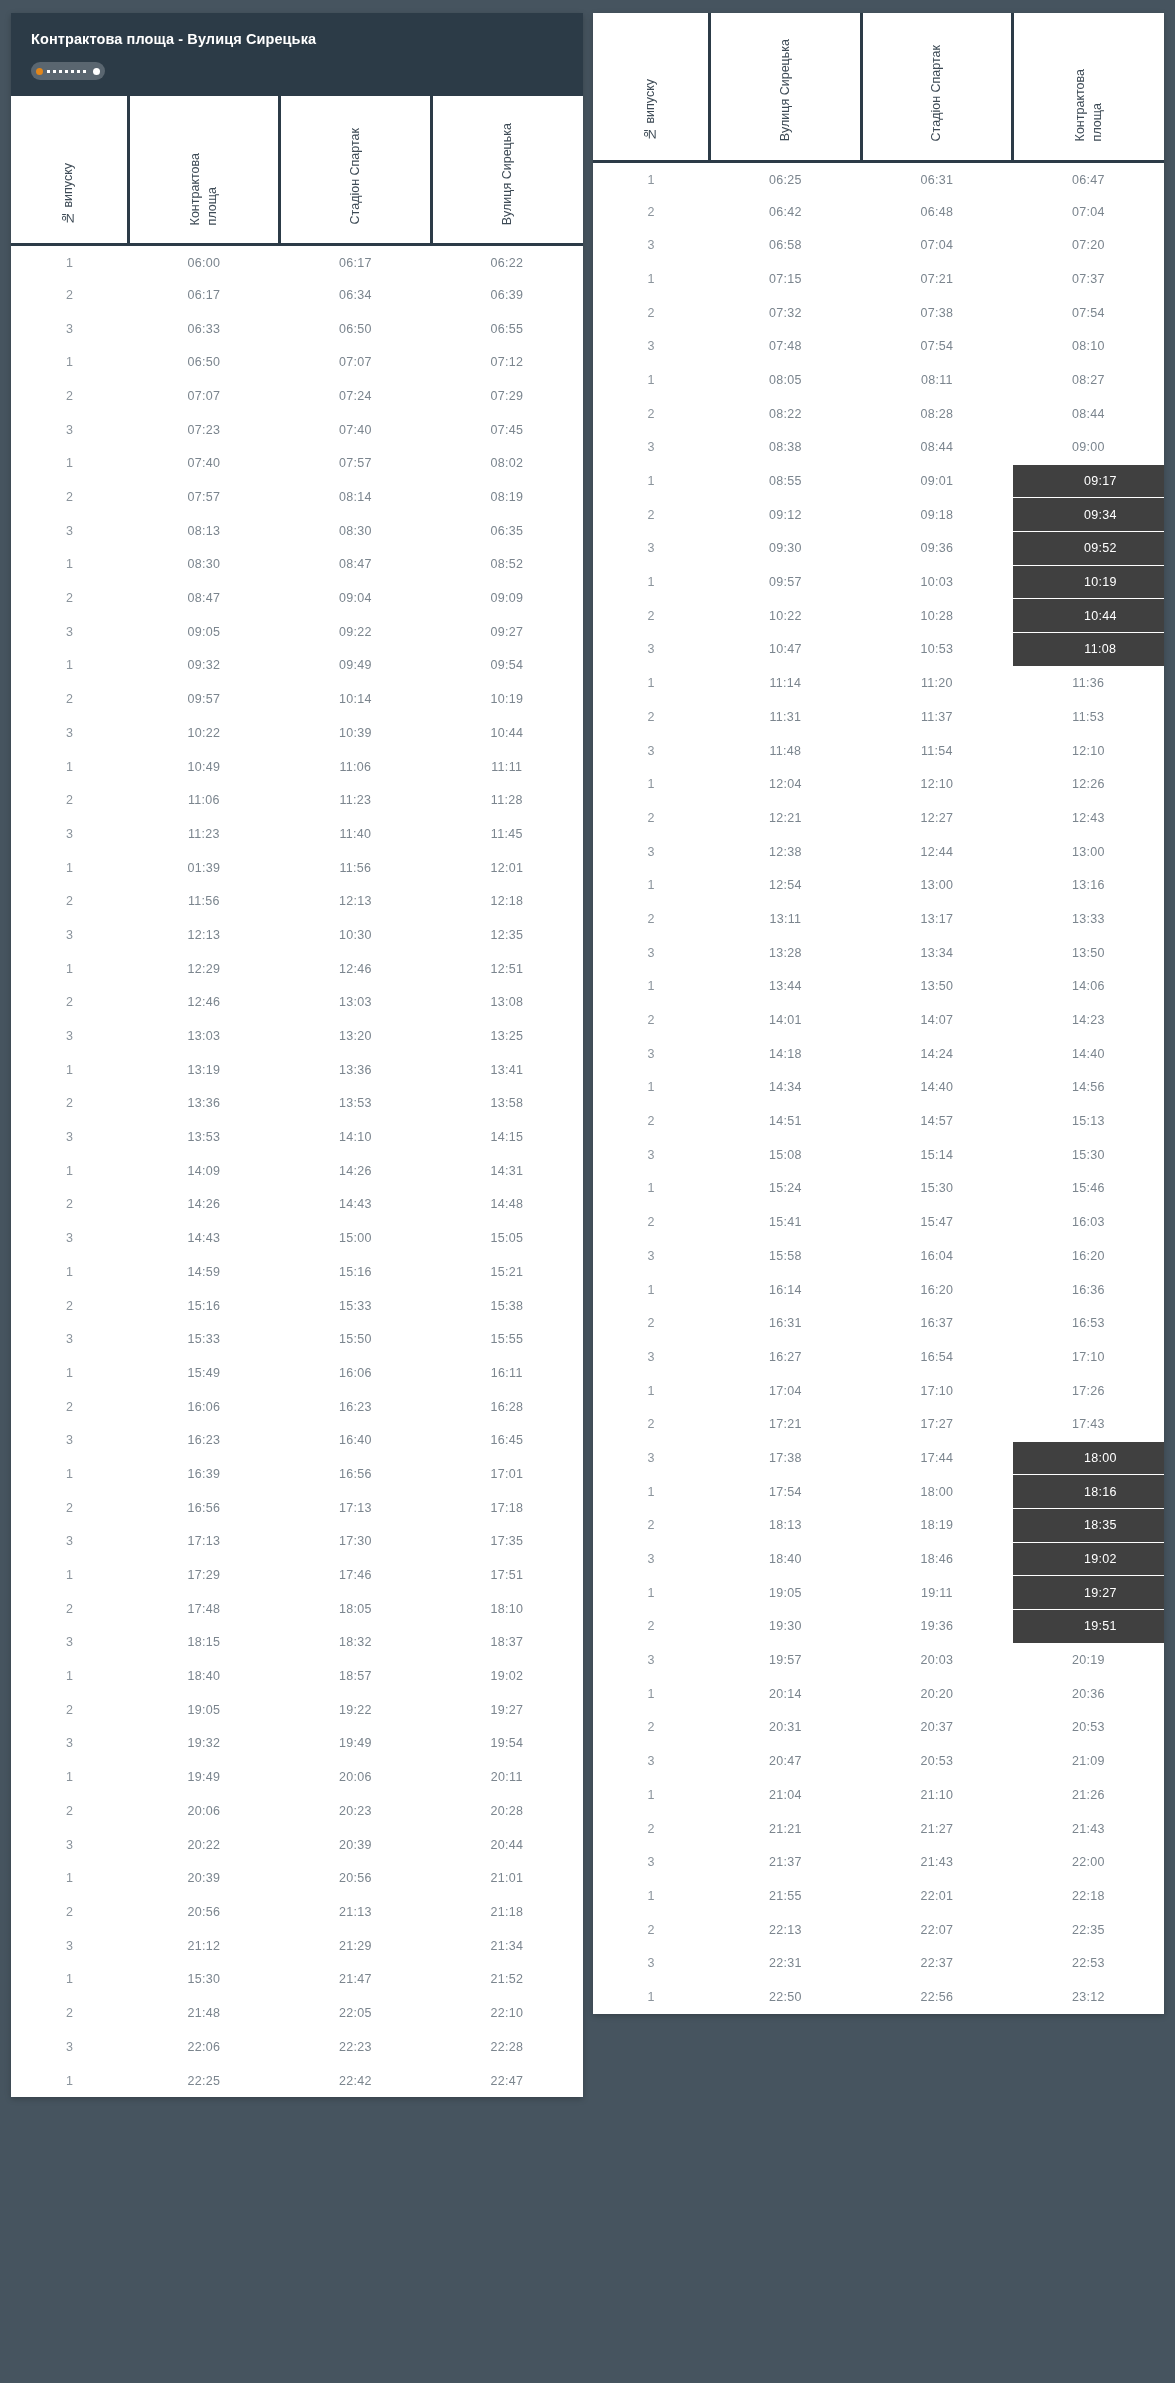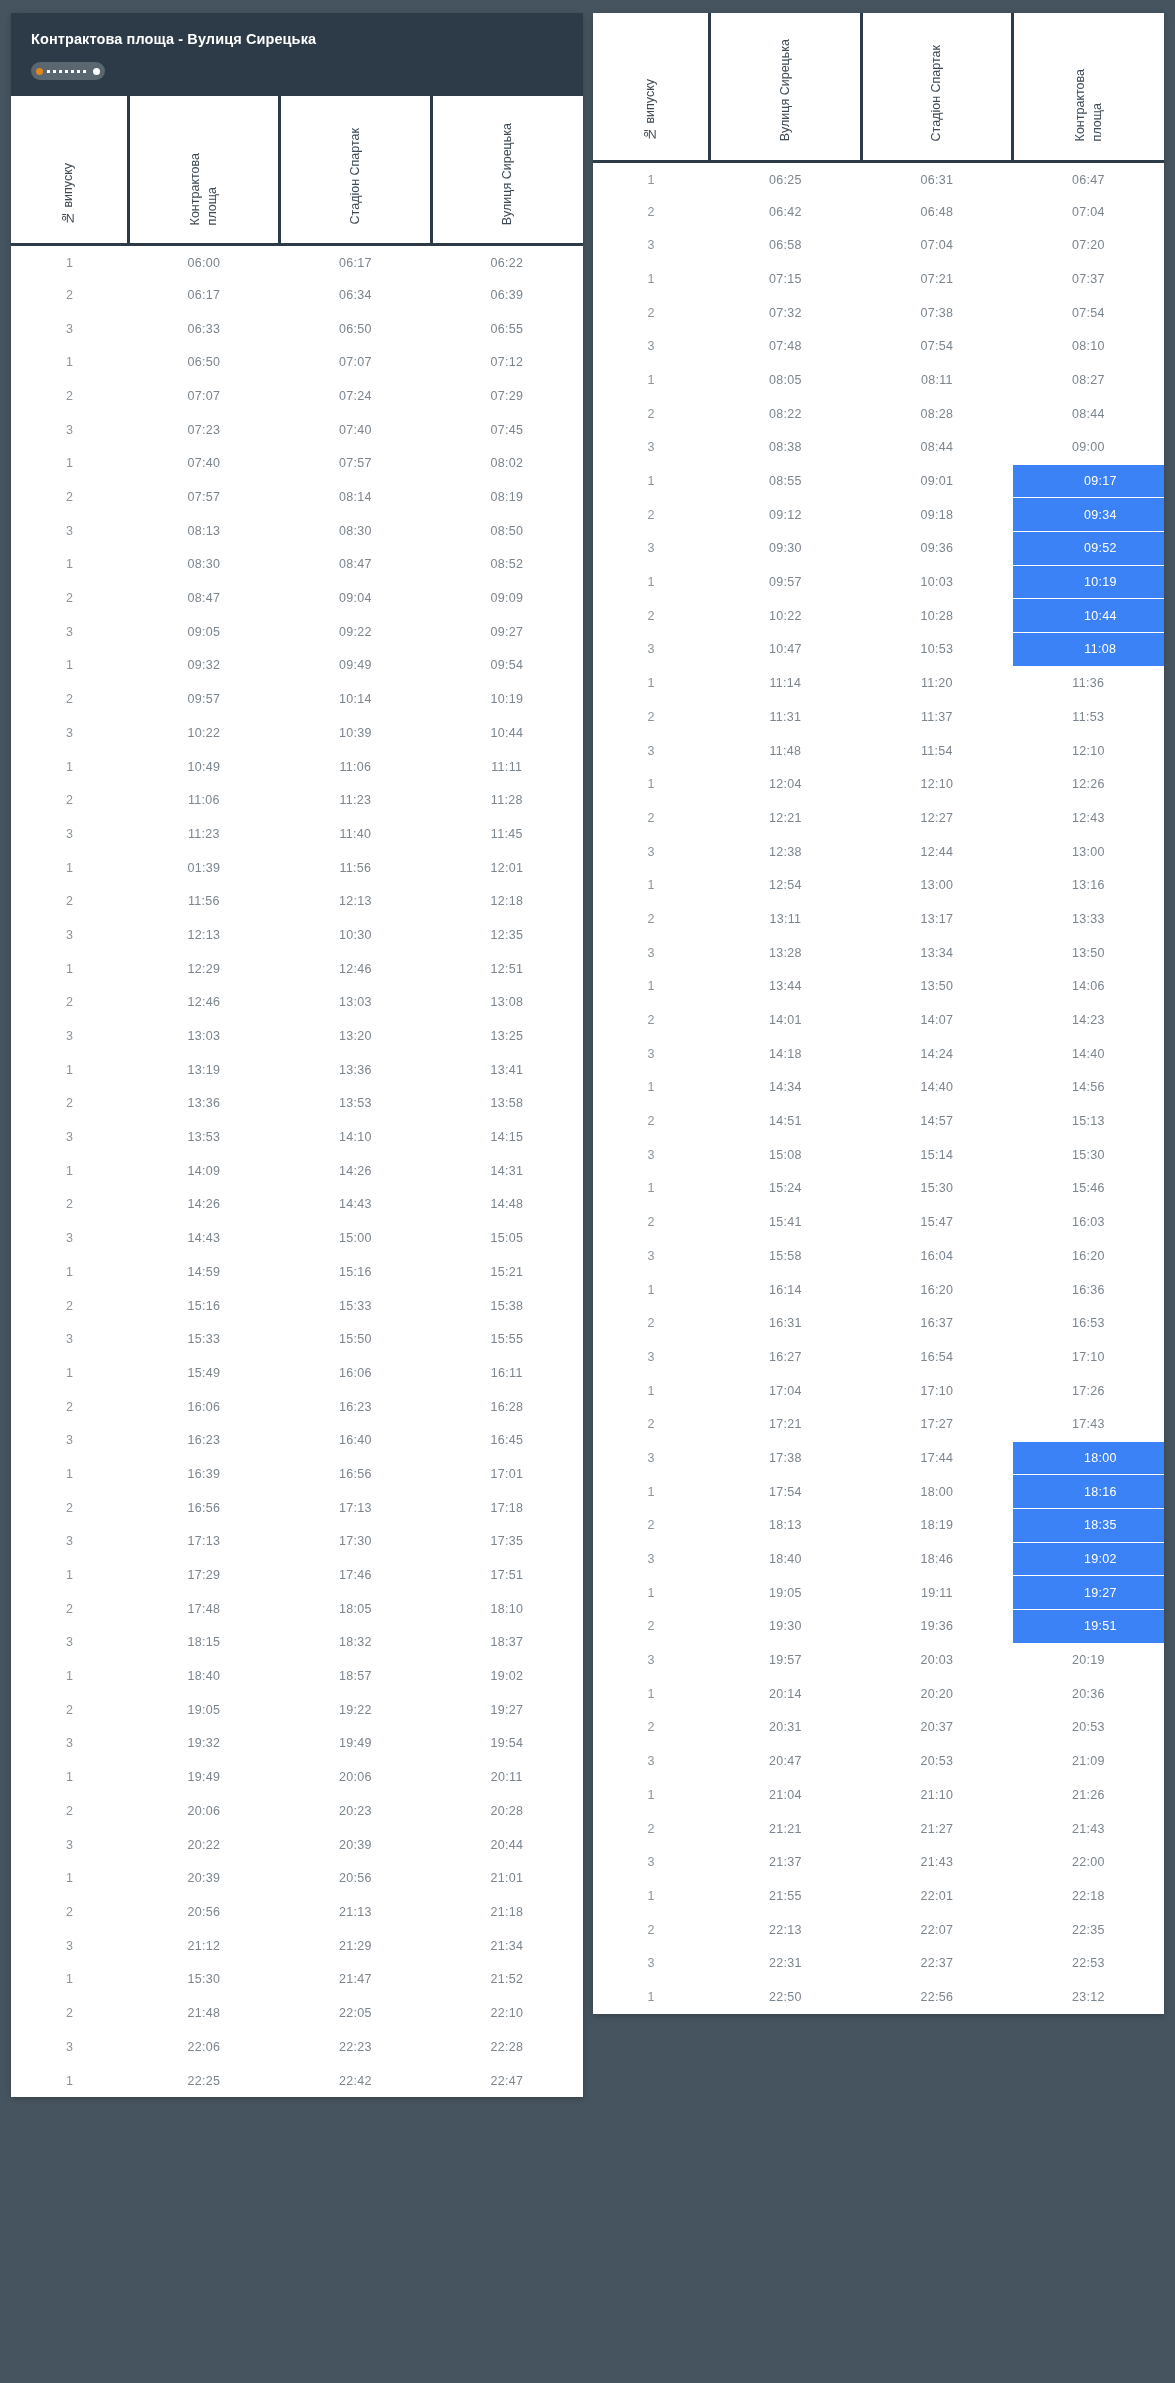--- a/index.html
+++ b/index.html
@@ -104,21 +104,21 @@
     font-size: 12.5px;
     color: #7b858e;
     border-bottom: 1px solid #ffffff;
     font-weight: normal;
     letter-spacing: .3px;
     padding: 0;
   }
   .tbl tbody tr:first-child td { padding-top: 3px; }
   .tbl td.num { color: #8b949c; }
   .tbl td.hl {
-    background: #3b82f6;
+    background: #404040;
     color: #ffffff;
     padding-left: 24px;
   }
   .tbl tbody tr:last-child td { border-bottom: none; }
   .tbl tbody { background: #ffffff; }
 </style>
 </head>
 <body>
 
 <div class="page">
@@ -203,21 +203,21 @@
           <tr>
             <td class="num">2</td>
             <td>07:57</td>
             <td>08:14</td>
             <td>08:19</td>
           </tr>
           <tr>
             <td class="num">3</td>
             <td>08:13</td>
             <td>08:30</td>
-            <td>08:50</td>
+            <td>06:35</td>
           </tr>
           <tr>
             <td class="num">1</td>
             <td>08:30</td>
             <td>08:47</td>
             <td>08:52</td>
           </tr>
           <tr>
             <td class="num">2</td>
             <td>08:47</td>

